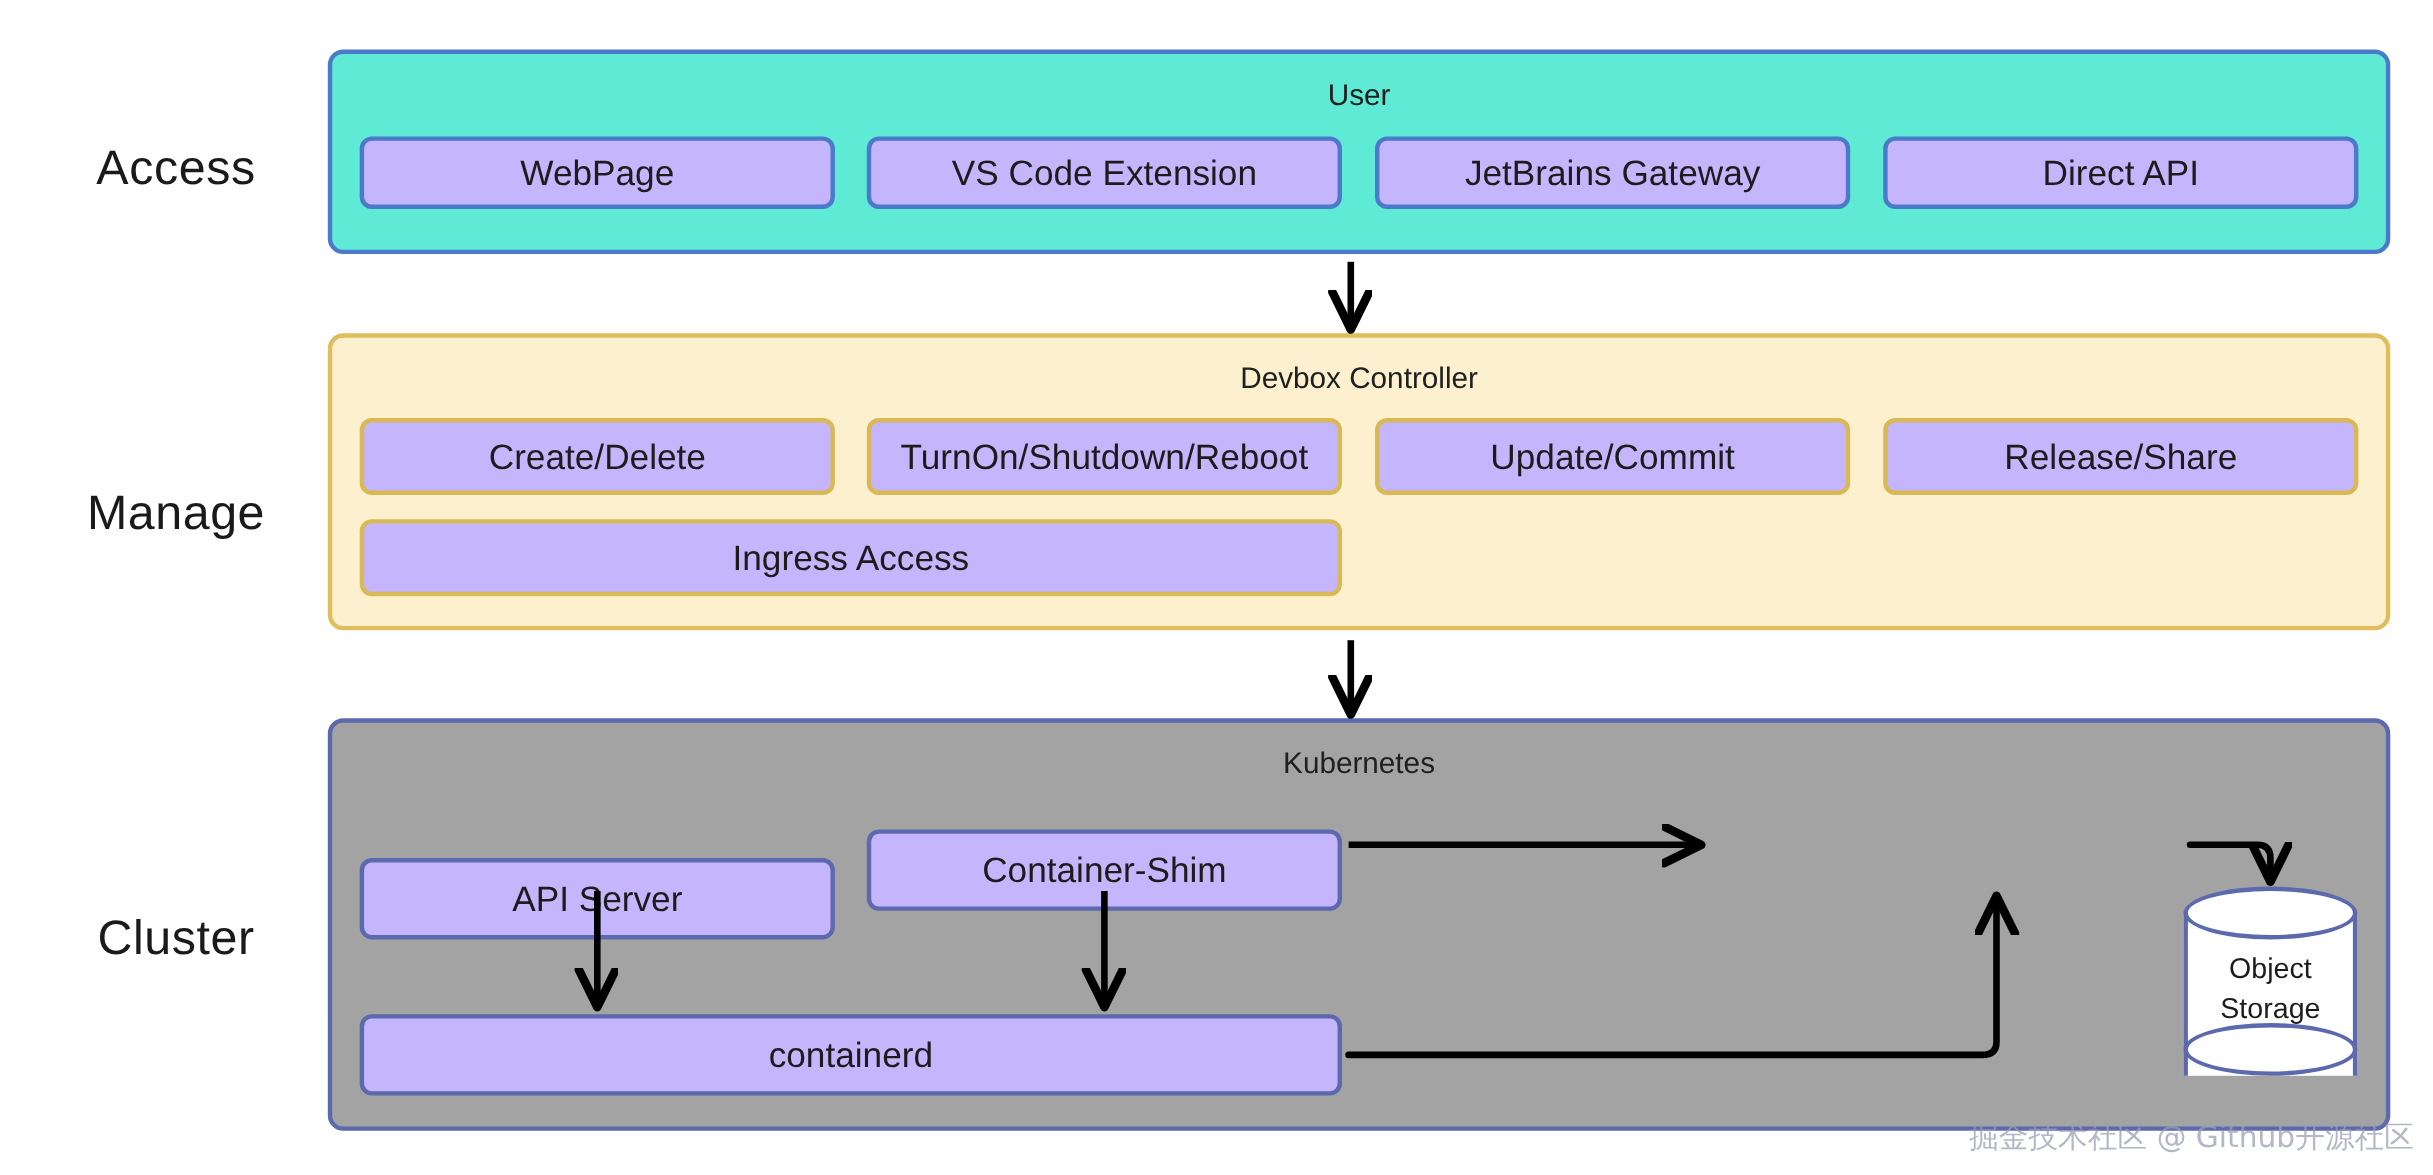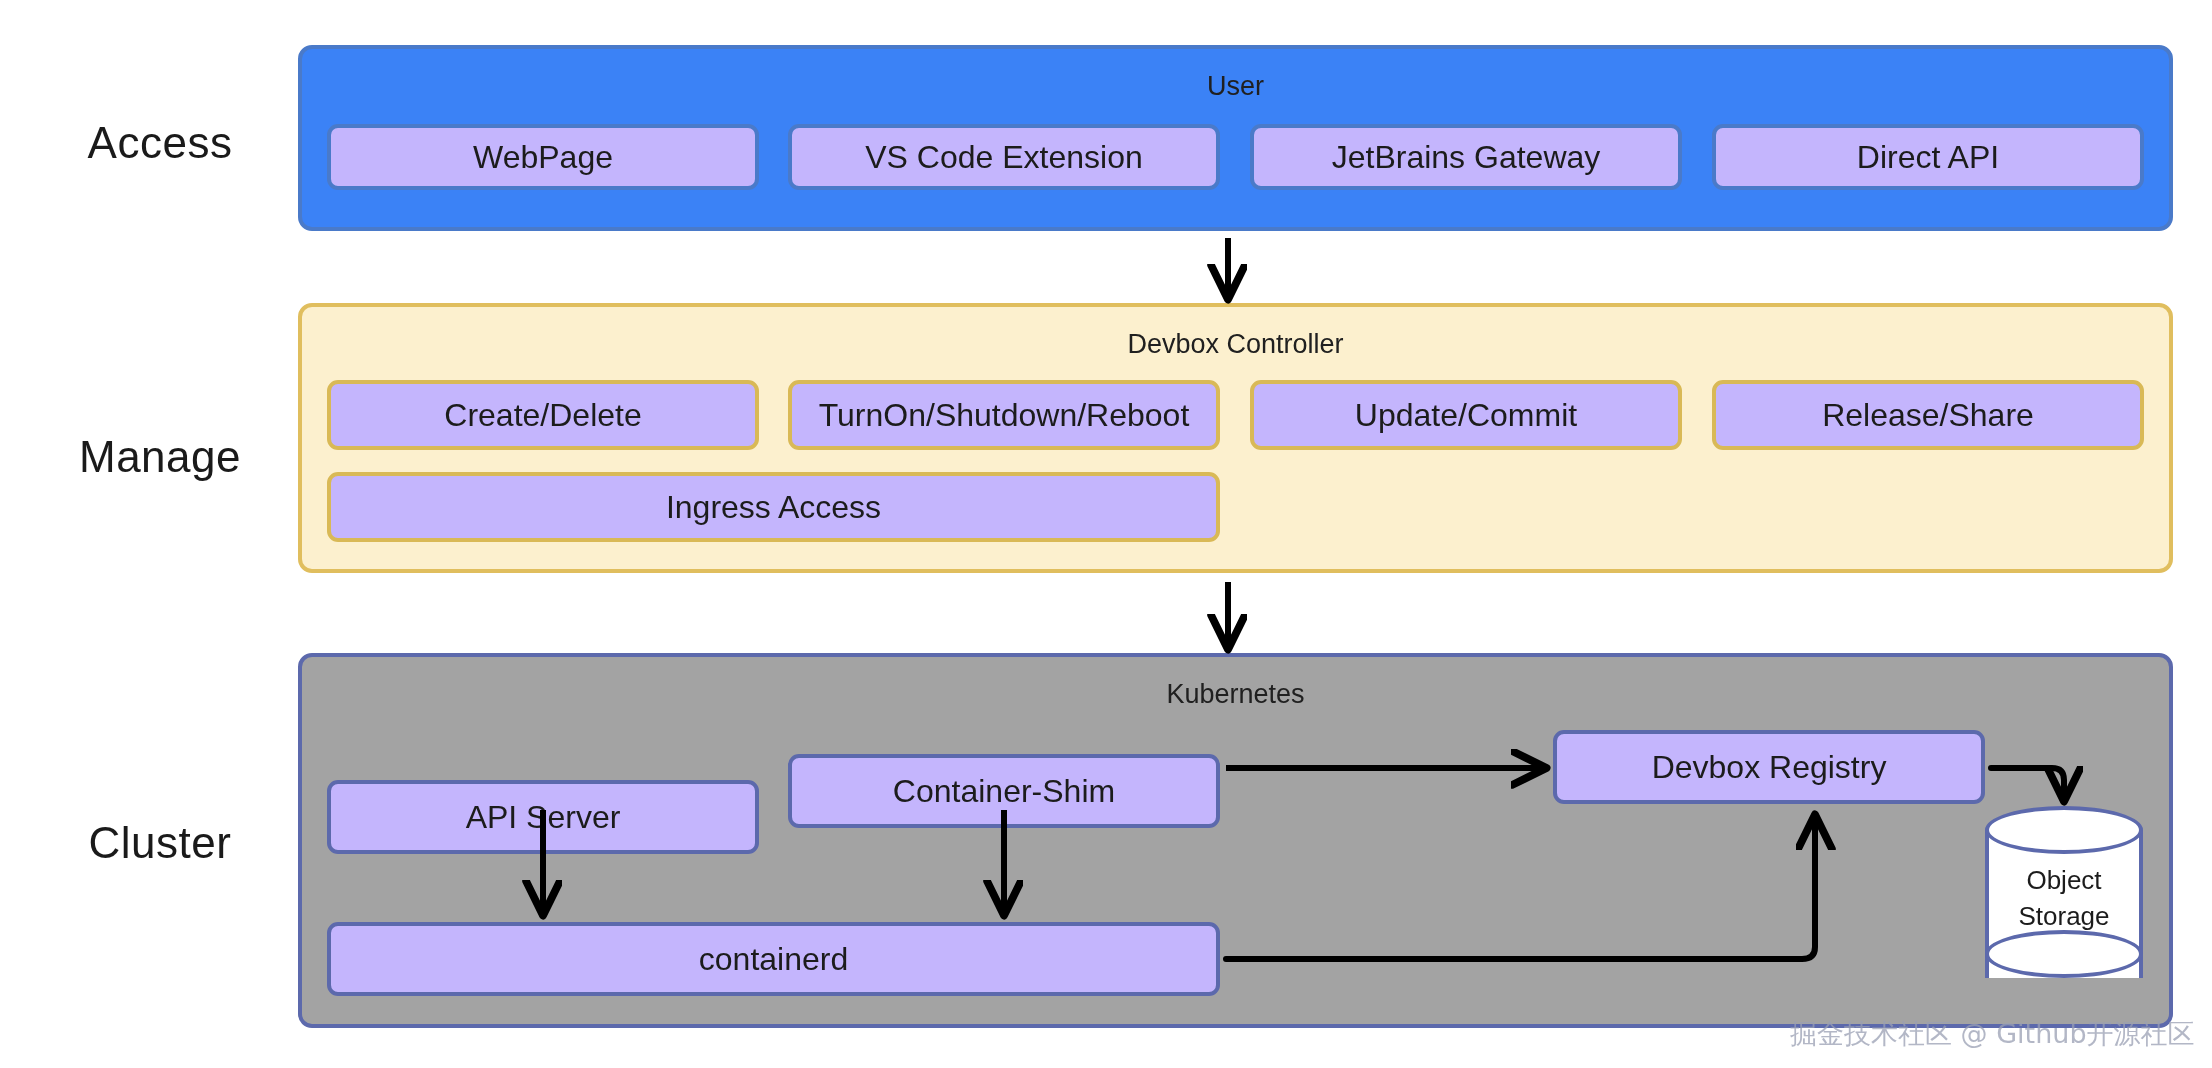--- a/index.html
+++ b/index.html
@@ -23,20 +23,21 @@
 
   
   .row-label {
     position: absolute;
     font-size: 44px;
     color: #1a1a1a;
     font-weight: 400;
     letter-spacing: 0.5px;
     text-align: center;
     white-space: nowrap;
+    margin-top: 10px;
   }
   #label-access  { left: 40px;  top: 118px; width: 240px; }
   #label-manage  { left: 40px;  top: 432px; width: 240px; }
   #label-cluster { left: 40px;  top: 818px; width: 240px; }
 
   
   .group {
     position: absolute;
     box-sizing: border-box;
     border-radius: 14px;
@@ -48,21 +49,21 @@
     width: 100%;
     text-align: center;
     font-size: 27px;
     color: #202020;
     white-space: nowrap;
   }
 
   #group-user {
     left: 298px; top: 45px;
     width: 1875px; height: 186px;
-    background: #3b82f6;
+    background: #5eead4;
     border: 4px solid #4A7AC9;
   }
   #group-user .group-title { top: 22px; }
 
   #group-controller {
     left: 298px; top: 303px;
     width: 1875px; height: 270px;
     background: #FCF0CE;
     border: 4px solid #E0BE5E;
   }
@@ -201,21 +202,20 @@
   <div class="node gold" id="node-turnon">TurnOn/Shutdown/Reboot</div>
   <div class="node gold" id="node-update">Update/Commit</div>
   <div class="node gold" id="node-release">Release/Share</div>
   <div class="node gold" id="node-ingress">Ingress Access</div>
 
   <div class="group" id="group-k8s">
     <div class="group-title">Kubernetes</div>
   </div>
   <div class="node navy" id="node-apiserver">API Server</div>
   <div class="node navy" id="node-shim">Container-Shim</div>
-  <div class="node navy" id="node-registry">Devbox Registry</div>
   <div class="node navy" id="node-containerd">containerd</div>
 
   <div id="node-objectstorage">
     <div class="cyl-body"></div>
     <div class="cyl-bottom"></div>
     <div class="cyl-top"></div>
     <div class="cyl-label">
       <div>Object</div>
       <div>Storage</div>
     </div>

